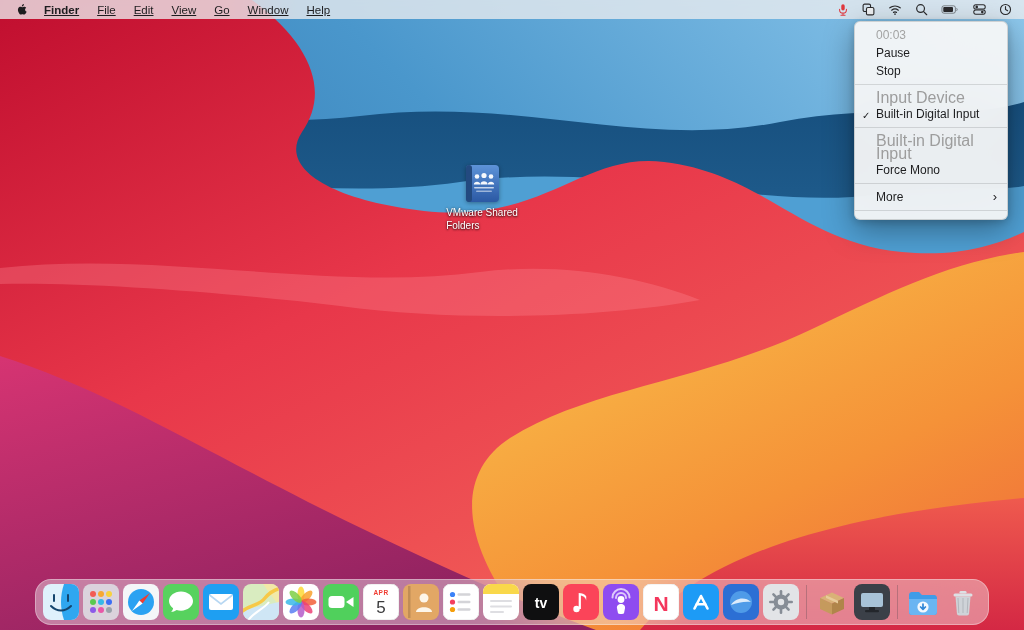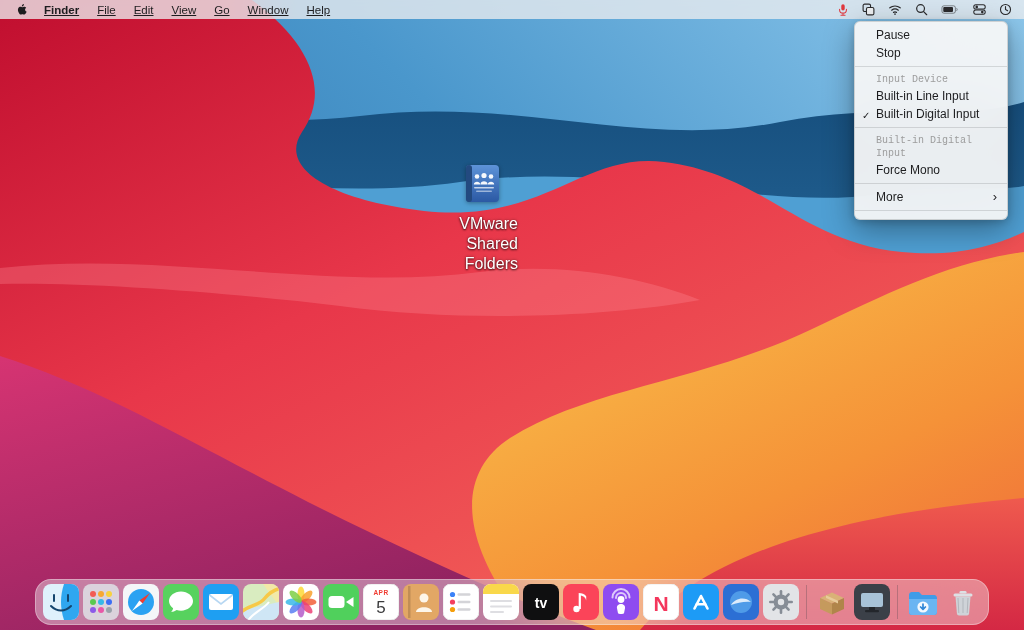--- a/index.html
+++ b/index.html
@@ -31,31 +31,31 @@
     position:absolute;top:21px;right:16px;width:152px;z-index:60;
     background:rgba(247,247,247,.94);backdrop-filter:blur(30px);
     border:1px solid rgba(0,0,0,.14);border-radius:6px;
     box-shadow:0 10px 30px rgba(0,0,0,.35),0 2px 8px rgba(0,0,0,.18);
     padding:4px 0;font-size:12px;color:#1d1d1f;
   }
   .m-row{position:relative;display:flex;justify-content:space-between;align-items:center;
     padding:2px 10px 2px 21px;line-height:14px;}
   .m-row .check{position:absolute;left:7px;font-size:10px;top:4px;}
   .m-row.disabled{color:#a3a3a3;}
-  .m-header{padding:2px 10px 1px 21px;font-size:10px;color:#9d9d9d;line-height:13px;font-family:Liberation Mono, monospace;}
+  .m-header{padding:2px 10px 1px 21px;font-size:16px;color:#9d9d9d;line-height:13px;}
   .m-sep{height:1px;background:rgba(0,0,0,.12);margin:4px 0;}
   .shortcut{color:#9d9d9d;letter-spacing:.5px;font-size:11.5px;}
   .m-row.disabled .shortcut{color:#b9b9b9;}
   .chevron{color:#1d1d1f;font-size:13px;line-height:10px;}
 
   
   .desktop-icon{position:absolute;left:446px;top:163px;width:72px;z-index:10;
     display:flex;flex-direction:column;align-items:center;}
   .desktop-icon svg{width:46px;height:42px;filter:drop-shadow(0 1px 2px rgba(0,0,0,.35));}
-  .di-label{margin-top:9px;font-size:16px;color:#fff;text-align:right;line-height:1.25;
+  .di-label{margin-top:2px;font-size:10px;color:#fff;text-align:left;line-height:1.25;
     text-shadow:0 1px 2px rgba(0,0,0,.7),0 0 3px rgba(0,0,0,.45);}
 
   
   .dock{
     position:absolute;bottom:5px;left:50%;transform:translateX(-50%);z-index:40;
     display:flex;align-items:center;gap:4px;padding:4px 7px;
     background:rgba(246,246,248,.42);border:1px solid rgba(255,255,255,.32);
     border-radius:16px;backdrop-filter:blur(25px);
   }
   .dicon{width:36px;height:36px;}
@@ -165,31 +165,31 @@
     <span class="mb-icon">
       <svg viewBox="0 0 14 14" width="13" height="13" fill="none" stroke="#2a2a2c" stroke-width="1.2" stroke-linecap="round">
         <circle cx="7" cy="7" r="5.4"></circle>
         <path d="M7,3.8 V7 L9.3,8.3"></path>
       </svg>
     </span>
   </div>
 </div>
 
 <div class="dropdown">
+  <div class="m-row disabled">
+    <span>00:03</span>
+  </div>
   <div class="m-row">
     <span>Pause</span>
   </div>
   <div class="m-row">
     <span>Stop</span>
   </div>
   <div class="m-sep"></div>
   <div class="m-header">Input Device</div>
-  <div class="m-row">
-    <span>Built-in Line Input</span>
-  </div>
   <div class="m-row">
     <span class="check">✓</span>
     <span>Built-in Digital Input</span>
   </div>
   <div class="m-sep"></div>
   <div class="m-header">Built-in Digital Input</div>
   <div class="m-row">
     <span>Force Mono</span>
   </div>
   <div class="m-sep"></div>

